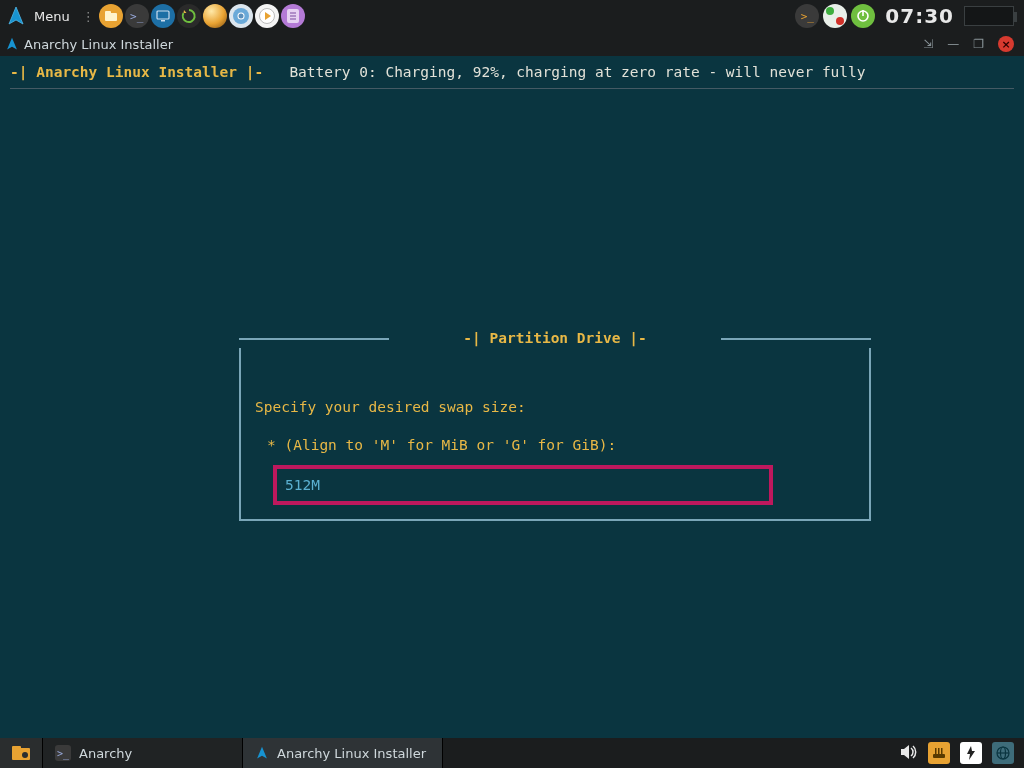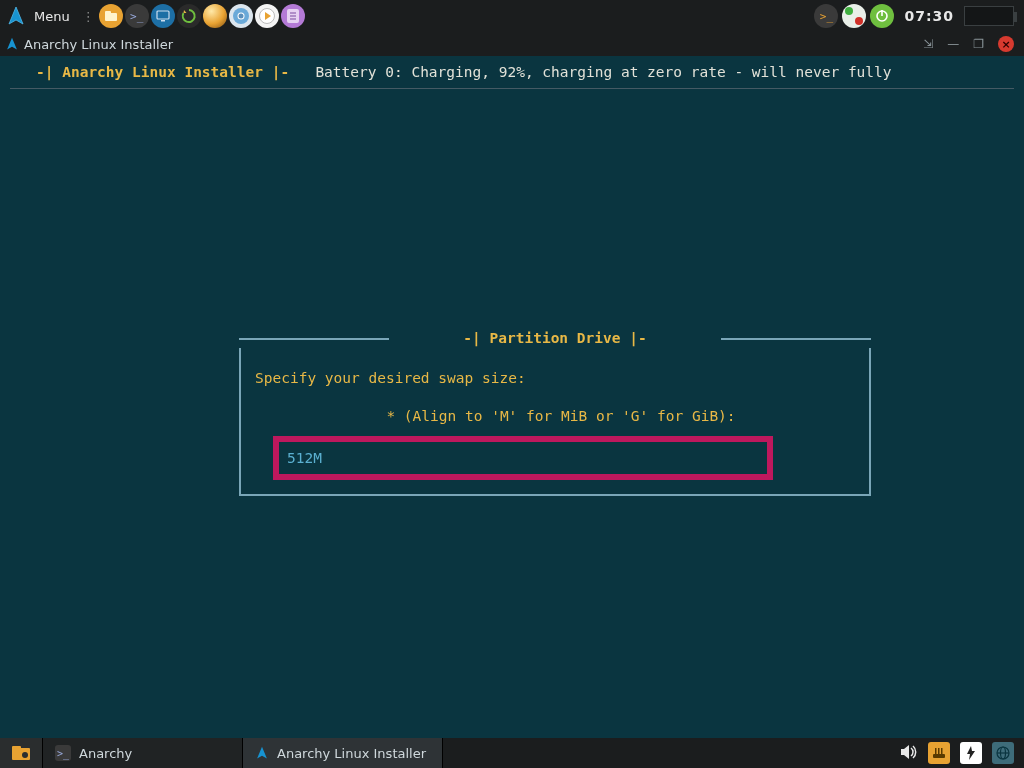--- a/index.html
+++ b/index.html
@@ -28,21 +28,21 @@
   .launcher {
     width:24px; height:24px; border-radius:12px;
     display:flex; align-items:center; justify-content:center;
     font-size:12px; color:#111;
     position:relative;
   }
   .launcher svg { display:block; }
   .top-spacer { flex:1; }
   .tray { display:flex; align-items:center; gap:4px; padding-right:4px; }
   .tray .launcher { width:24px; height:24px; }
-  .clock { color:#e8e8e8; font-size:14px; letter-spacing:1px; padding:0 6px; font-weight:600;}
+  .clock { color:#e8e8e8; font-size:20px; letter-spacing:1px; padding:0 6px; font-weight:600;}
   .power-box {
     width:50px; height:20px; border:1px solid #3a3f41; margin-right:6px;
     background:#141617;
     position:relative;
   }
   .power-box::after{
     content:""; position:absolute; right:-4px; top:5px; width:3px; height:10px;
     background:#3a3f41;
   }
   
@@ -71,21 +71,21 @@
     background:#0a3540;
     font-family:"DejaVu Sans Mono","Liberation Mono",monospace;
     font-size:14.5px;
     line-height:20px;
     color:#e2e2d8;
   }
   .term-header{
     padding:6px 4px 4px 4px;
     white-space:pre;
   }
-  .hdr-accent { color:#e8b846; font-weight:bold;margin-left:26px;}
+  .hdr-accent { color:#e8b846; font-weight:bold;}
   .term-rule {
     border-top:1px solid #455a64;
     margin:2px 4px 0 4px;
   }
   
   .dialog {
     position:absolute;
     left:225px; top:272px;
     width:640px;
     color:#e8b846;
@@ -104,25 +104,25 @@
   .dialog-title{
     position:absolute; left:0; right:0; text-align:center; top:0;
     color:#e8b846; font-weight:bold;
   }
   .dialog-body{
     border-left:2px solid #7aa6b8;
     border-right:2px solid #7aa6b8;
     border-bottom:2px solid #7aa6b8;
     padding:20px 14px 14px 14px;
   }
-  .prompt-line{ color:#e8b846; }
-  .hint-line{ color:#e8b846; padding-top:18px; padding-left:12px;text-align:center;}
+  .prompt-line{ color:#e8b846;margin-top:29px; }
+  .hint-line{ color:#e8b846; padding-top:18px; padding-left:12px;}
   .input-box{
     margin-top:10px; margin-left:18px; width:500px;
-    border:6px solid #be185d; padding:6px 8px;
+    border:4px solid #be185d; padding:6px 8px;
     color:#5bb0d0; background:transparent;
   }
   .dialog-buttons{
     border:2px solid #7aa6b8; border-top:1px solid #7aa6b8;
     height:38px;
     display:flex; align-items:center; justify-content:center;
     gap:70px;
     margin-top:-1px;
   }
   .btn-ok { color:#e8b846; font-weight:bold;}

